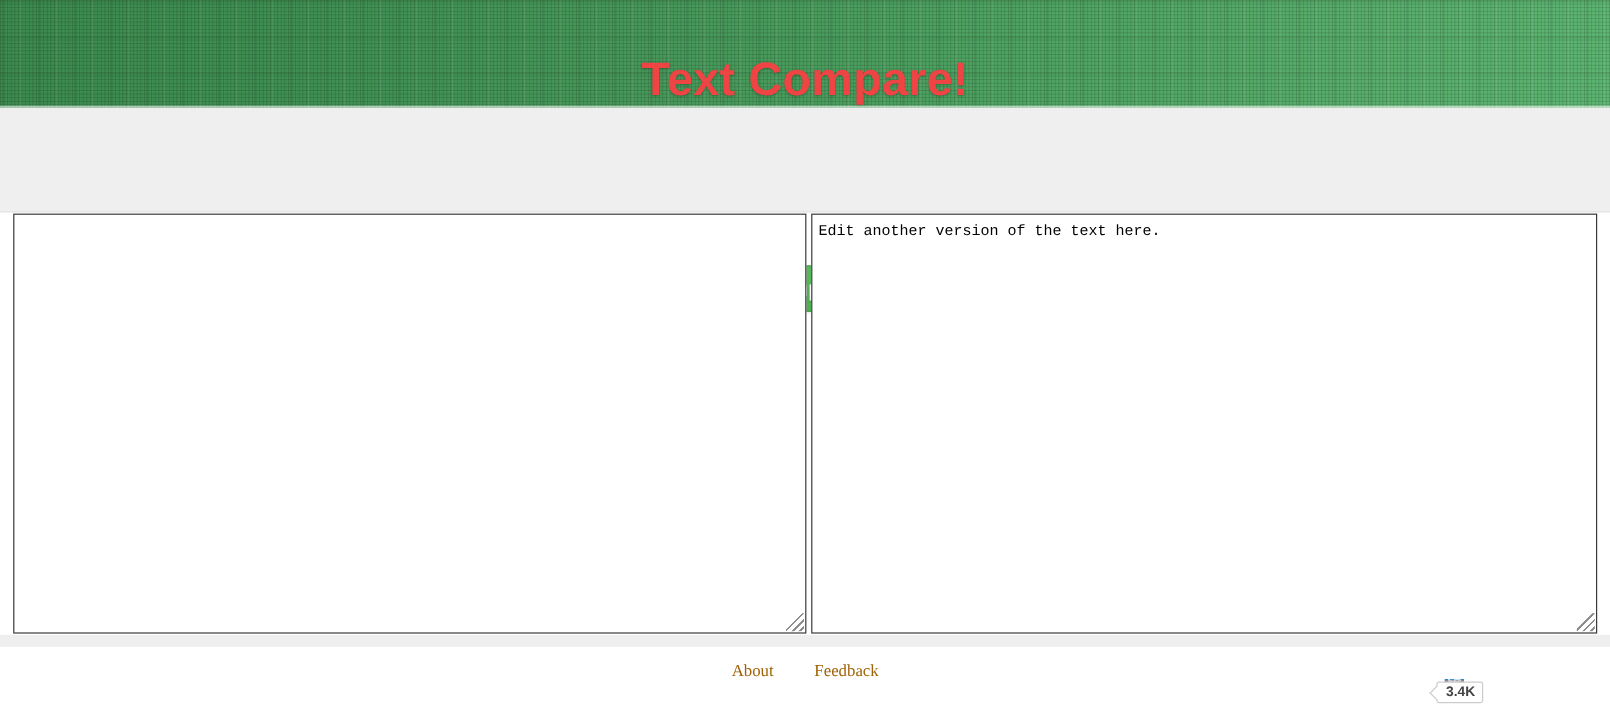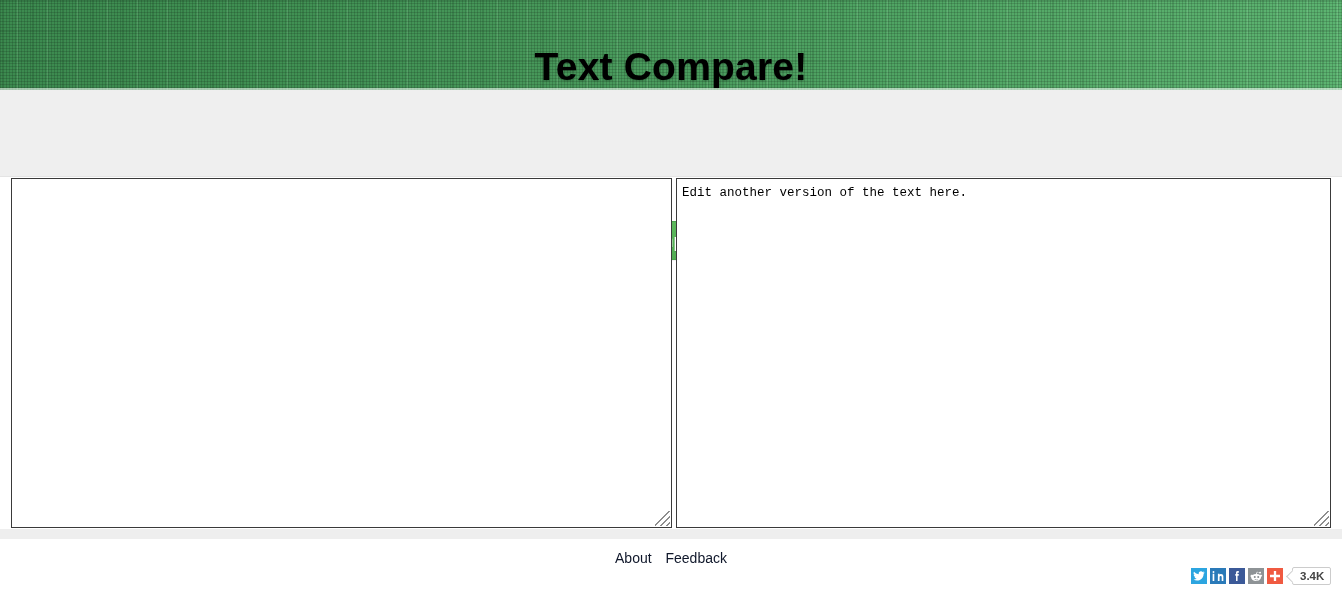--- a/index.html
+++ b/index.html
@@ -55,21 +55,21 @@
       linear-gradient(to right, rgba(255,255,255,0.10) 1px, transparent 1px);
     background-size: 30px 100%;
     background-position: 17px 0;
   }
   #header-title {
     position: absolute;
     left: 0;
     right: 0;
     top: 18px;
     text-align: center;
-    color: #000000;
+    color: #ef4444;
     font-size: 39px;
     font-weight: bold;
     letter-spacing: 0.2px;
     text-shadow: 0 1px 2px rgba(0,0,0,0.25);
     line-height: 1.2;
     z-index: 3;
   }
   #header-bottom-line {
     position: absolute;
     left: 0; right: 0; bottom: 0;
@@ -207,34 +207,36 @@
   #footer-links {
     position: absolute;
     left: 0;
     right: 0;
     top: 549px;
     text-align: center;
     font-size: 14px;
     line-height: 18px;
   }
   .footer-link {
-    color: #0f172a;
+    color: #a16207;
     text-decoration: none;
-    margin: 0 5px;
-    cursor: pointer;
+    margin: 0 15px;
+    cursor: pointer;
+    font-family: Liberation Serif, serif;
   }
 
   
   #share-widget {
     position: absolute;
     left: 1191px;
     top: 566px;
     height: 20px;
     display: flex;
     align-items: center;
+    flex-direction: column;
   }
   .share-btn {
     width: 16px;
     height: 16px;
     margin-right: 3px;
     display: inline-flex;
     align-items: center;
     justify-content: center;
     cursor: pointer;
     position: relative;

